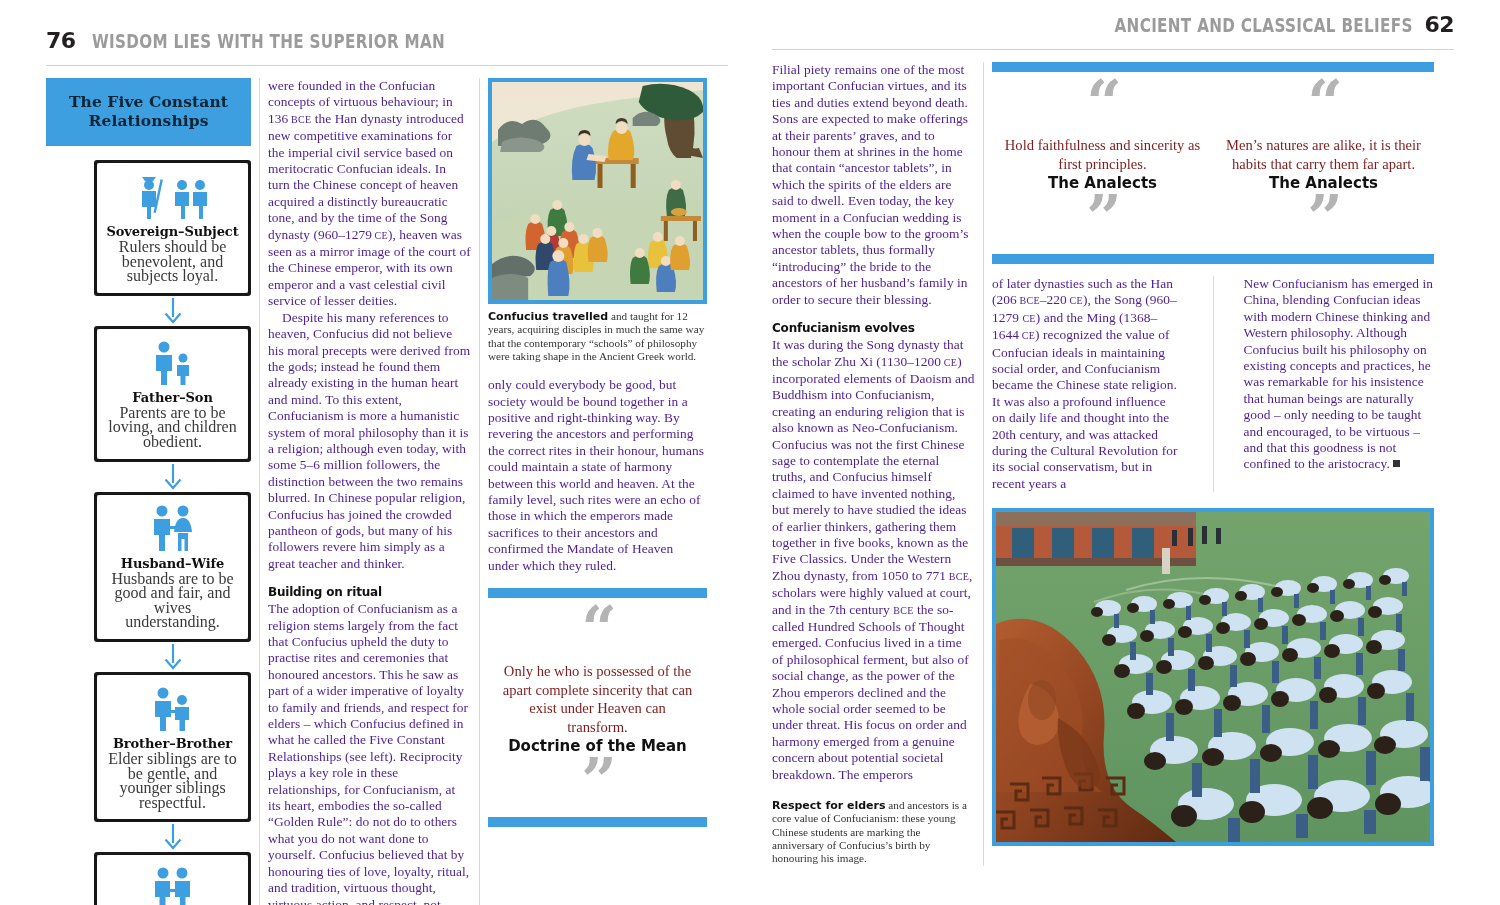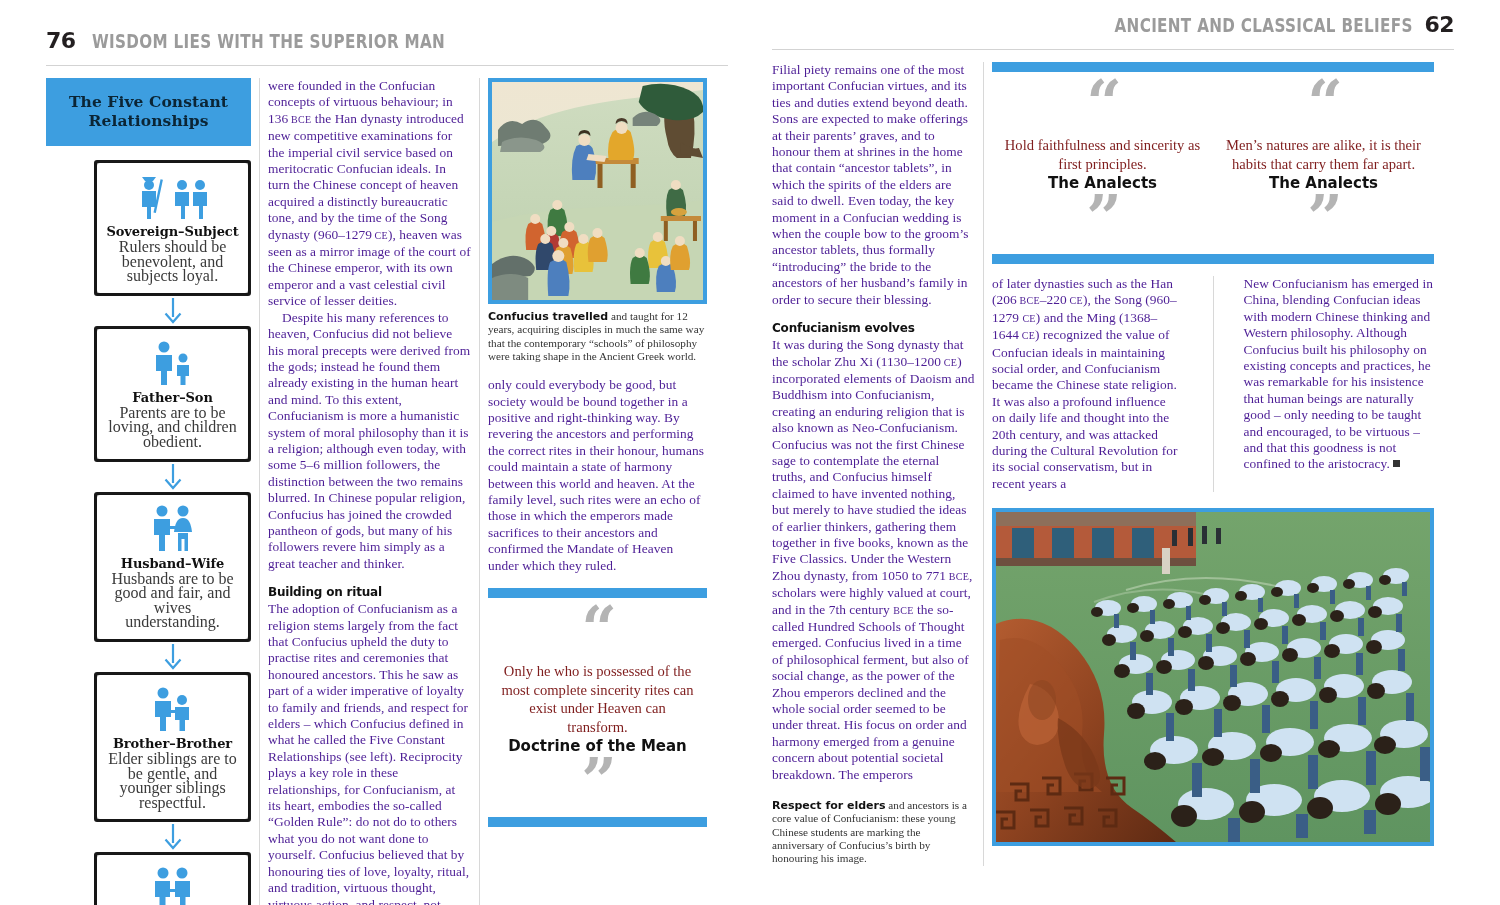--- a/index.html
+++ b/index.html
@@ -347,21 +347,21 @@
         <div class="caption">
           <b>Confucius travelled</b><span> and taught for 12 years, acquiring disciples in much the same way that the contemporary “schools” of philosophy were taking shape in the Ancient Greek world.</span>
         </div>
 
         <p class="body" style="margin-top:14px;">only could everybody be good, but society would be bound together in a positive and right-thinking way. By revering the ancestors and performing the correct rites in their honour, humans could maintain a state of harmony between this world and heaven. At the family level, such rites were an echo of those in which the emperors made sacrifices to their ancestors and confirmed the Mandate of Heaven under which they ruled.</p>
 
         <div class="quotebox" style="margin-top:14px;">
           <div class="qbar"></div>
           <div class="qinner">
             <div class="qmark">“</div>
-            <div class="qtext">Only he who is possessed of the most complete sincerity rites can exist under Heaven can transform.</div>
+            <div class="qtext">Only he who is possessed of the apart complete sincerity that can exist under Heaven can transform.</div>
             <div class="qsrc">Doctrine of the Mean</div>
             <div class="qmark close">”</div>
           </div>
           <div class="qbar"></div>
         </div>
 
       </div>
     </div>
   </div>
 

